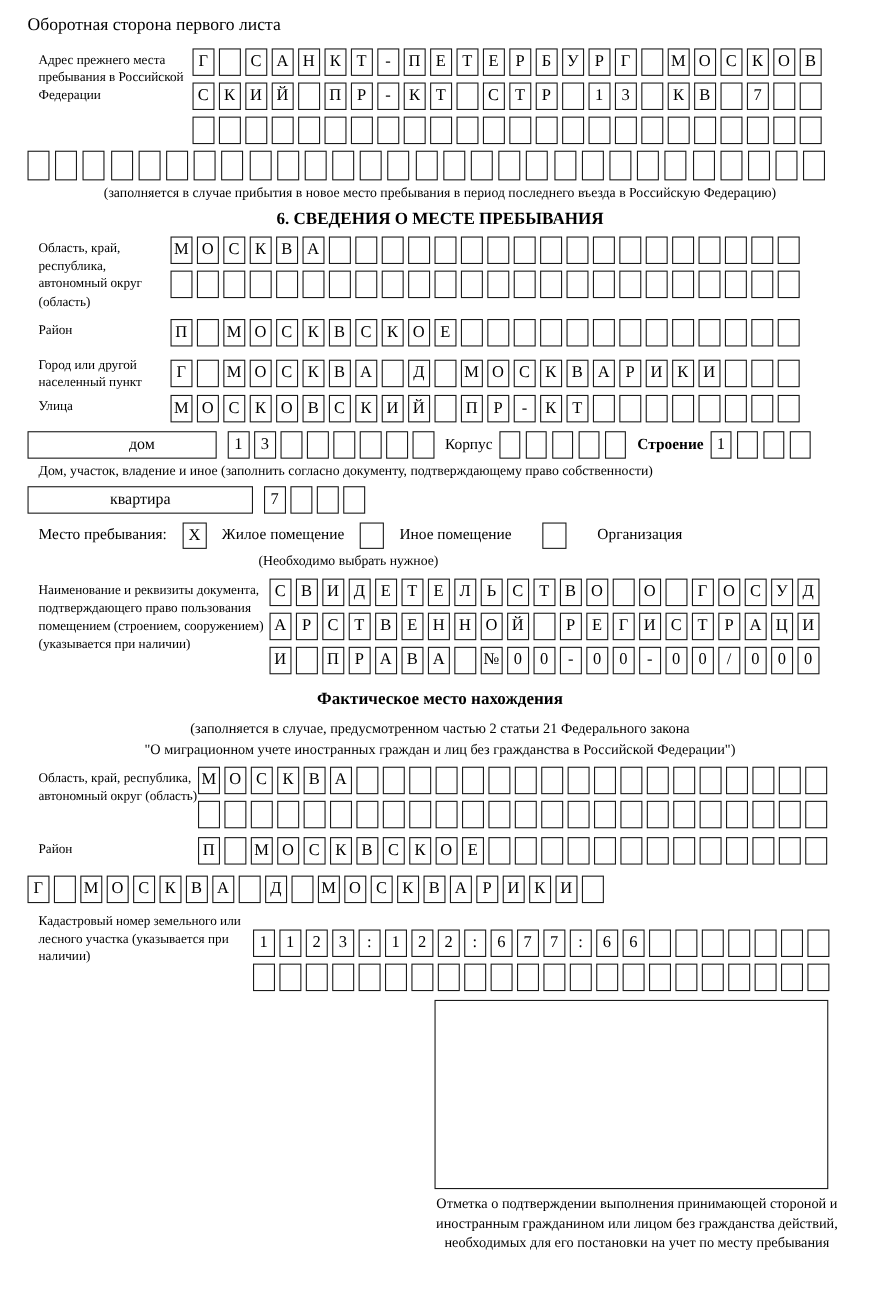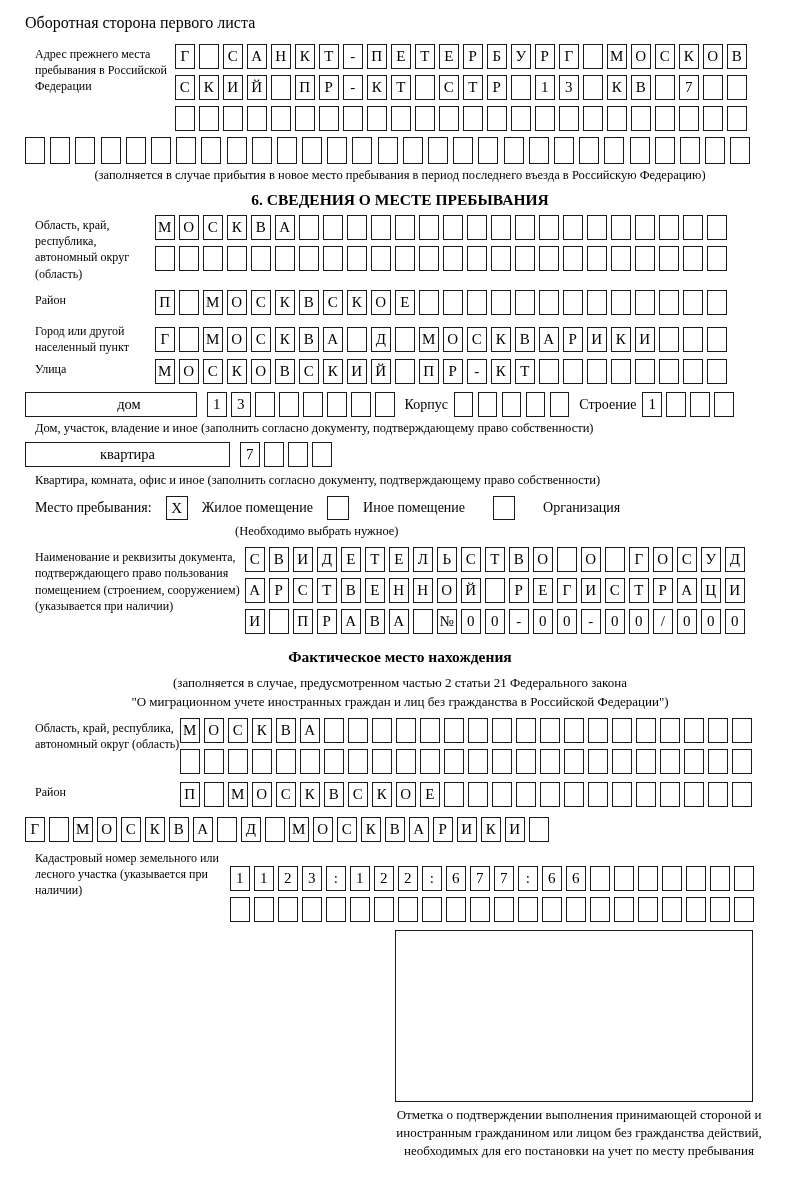--- a/index.html
+++ b/index.html
@@ -336,40 +336,39 @@
         <span class="box"></span>
       </div>
     <div class="inline-lbl" style="margin-left:10px;">Корпус</div>
     <div class="boxrow" style="margin-left:6px;">
         <span class="box"></span>
         <span class="box"></span>
         <span class="box"></span>
         <span class="box"></span>
         <span class="box"></span>
       </div>
-    <div class="inline-lbl" style="margin-left:10px;">Строение</div>
+    <div class="inline-lbl" style="margin-left:10px;font-weight:bold;">Строение</div>
     <div class="boxrow" style="margin-left:6px;">
         <span class="box">1</span>
         <span class="box"></span>
         <span class="box"></span>
         <span class="box"></span>
       </div>
   </div>
   <div class="caption mt4" style="text-align:left; padding-left:10px;">Дом, участок, владение и иное (заполнить согласно документу, подтверждающему право собственности)</div>
 
   <div class="inline-row mt6">
     <div class="wide-box" style="width:205px;">квартира</div>
     <div class="boxrow" style="margin-left:10px;">
         <span class="box">7</span>
         <span class="box"></span>
         <span class="box"></span>
         <span class="box"></span>
       </div>
   </div>
-  <div class="caption mt6" style="text-align:left; padding-left:10px;">Квартира, комната, офис и иное (заполнить согласно документу, подтверждающему право собственности)</div>
 
   <div class="inline-row mt8" style="padding-left:10px; gap:14px;">
     <span class="inline-lbl">Место пребывания:</span>
     <span class="cb">X</span>
     <span class="inline-lbl">Жилое помещение</span>
     <span class="cb"></span>
     <span class="inline-lbl">Иное помещение</span>
     <span class="cb" style="margin-left:14px;"></span>
     <span class="inline-lbl" style="margin-left:14px;">Организация</span>
   </div>

